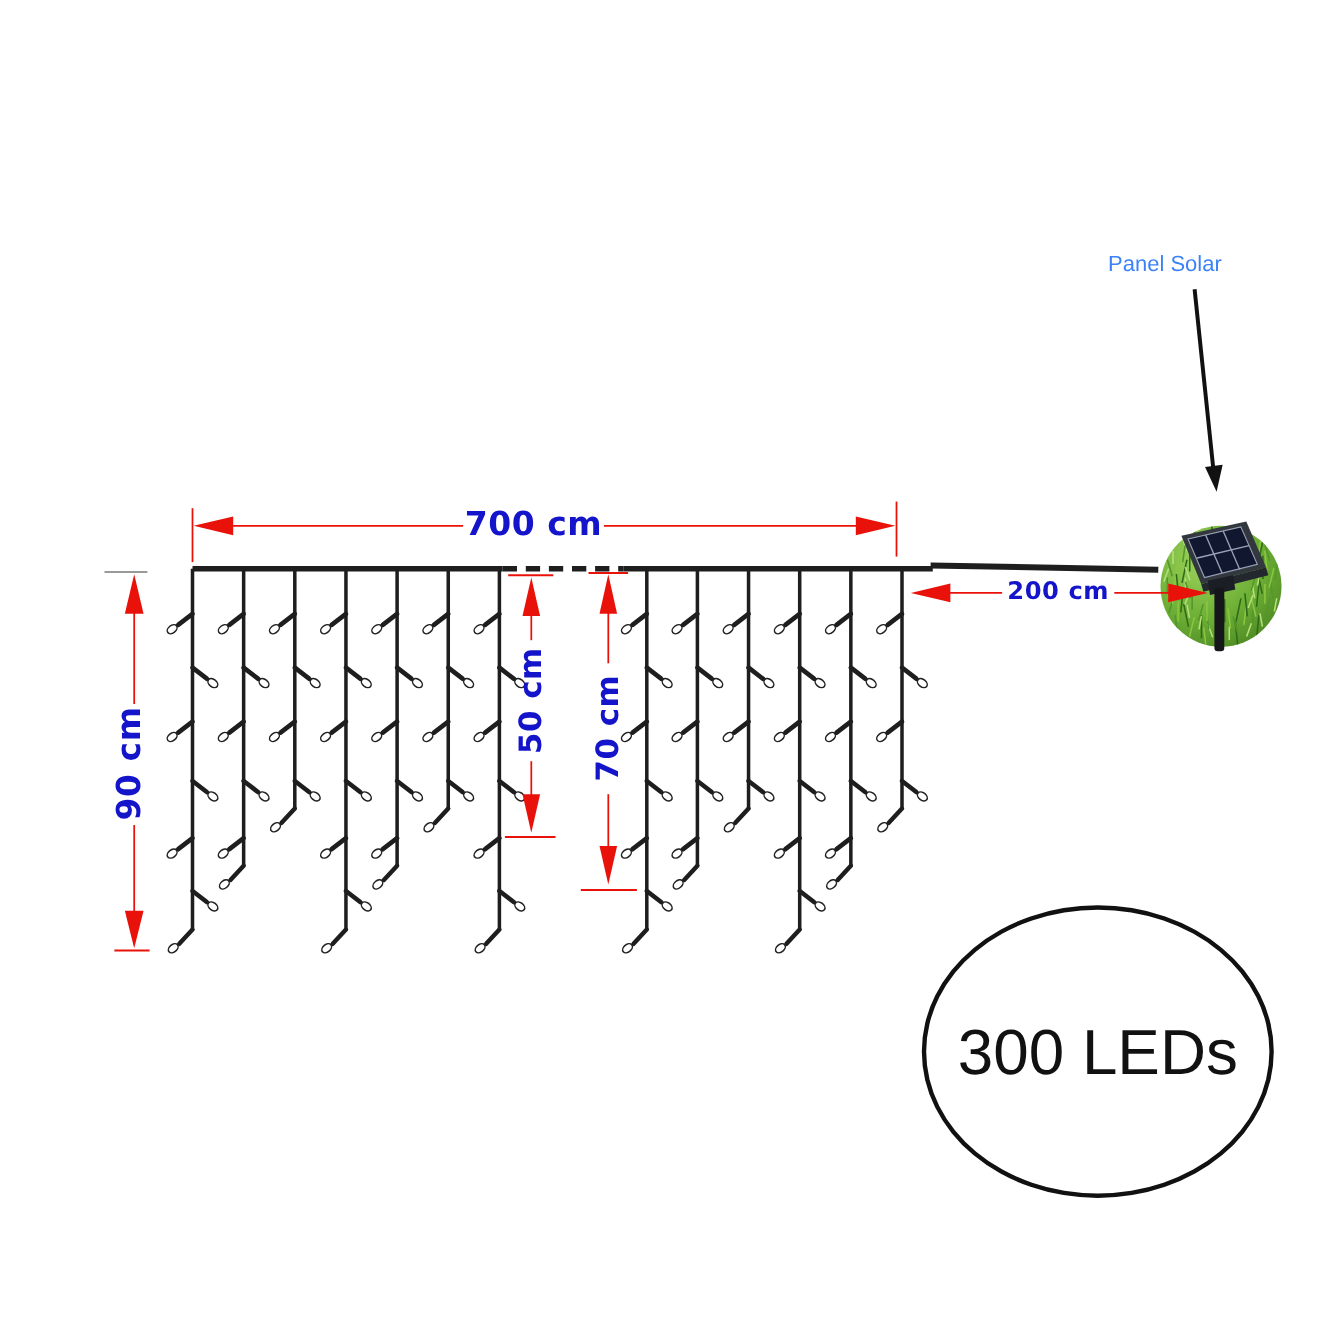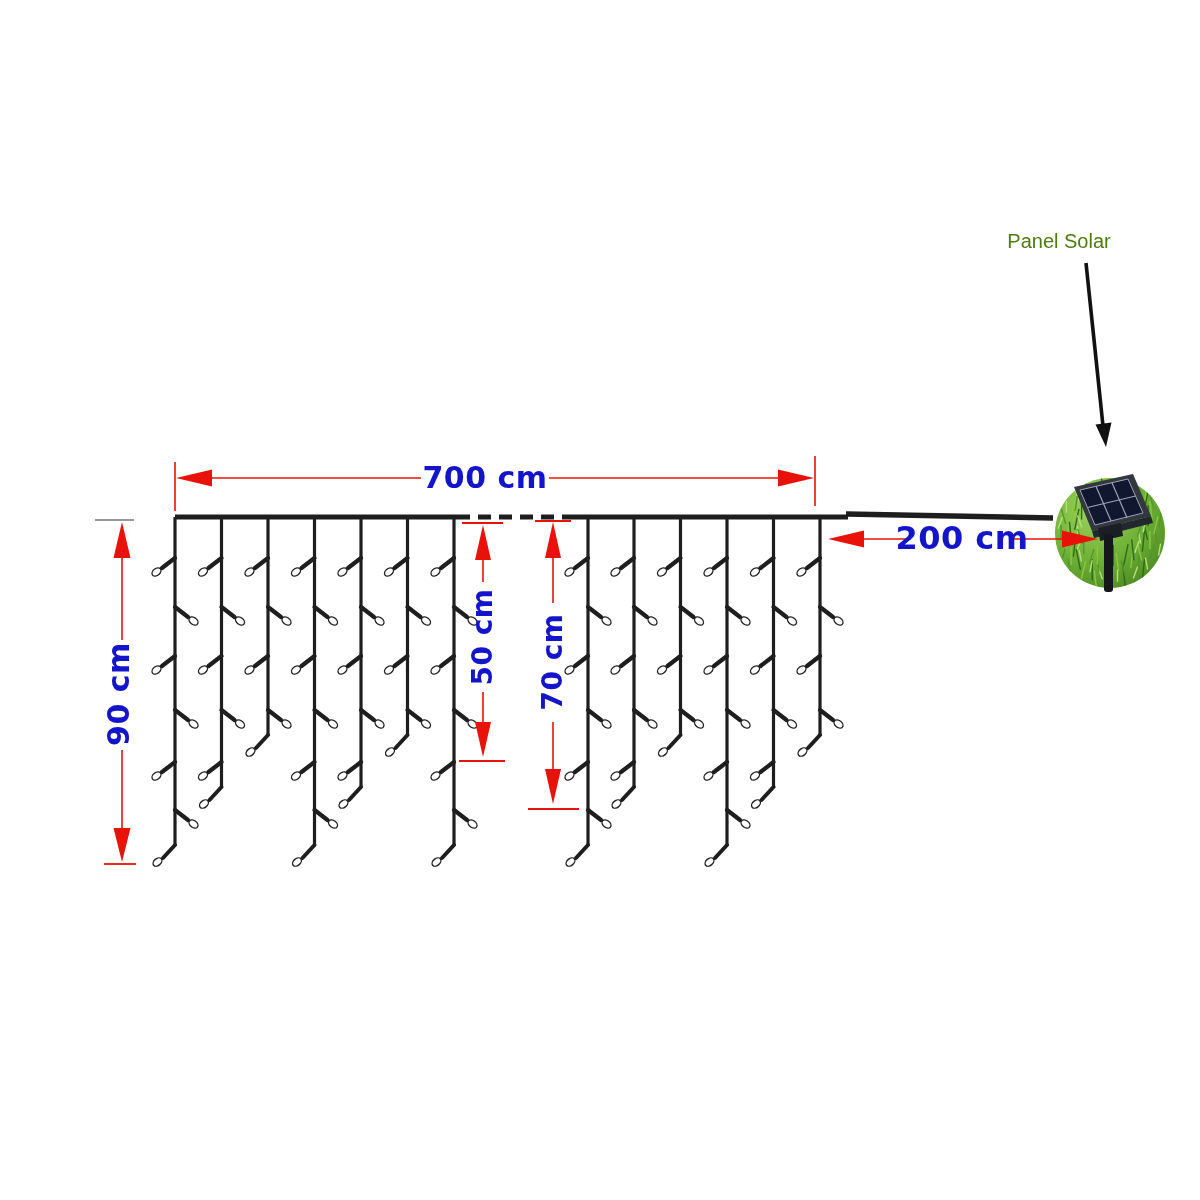--- a/index.html
+++ b/index.html
@@ -9,28 +9,28 @@
   }
   #art{position:absolute;left:0;top:0;}
   .lbl{
     position:absolute;white-space:nowrap;
     font-family:"DejaVu Sans",sans-serif;font-weight:bold;
     color:#1414cb;letter-spacing:.5px;
     transform:translate(-50%,-50%);
   }
   .rot{transform:translate(-50%,-50%) rotate(-90deg);}
   .black-label{
-    font-family:"Liberation Sans",sans-serif;font-weight:400;color:#4d7c0f;
+    font-family:"Liberation Sans",sans-serif;font-weight:400;color:#3b82f6;
     letter-spacing:0;
   }
   #width-label{left:485px;top:477px;font-size:30px;}
   #height-label{left:118px;top:694px;font-size:30px;}
   #drop50-label{left:482px;top:637px;font-size:28px;}
   #drop70-label{left:552px;top:662px;font-size:28px;}
-  #lead-label{left:962px;top:538px;font-size:32px;}
+  #lead-label{left:962px;top:538px;font-size:22px;}
   #panel-label{left:1059px;top:241px;font-size:20px;}
   #led-badge{
     position:absolute;left:838px;top:823px;width:320px;height:266px;
     box-sizing:border-box;border:4px solid #111;border-radius:50%;
     background:#fff;display:flex;align-items:center;justify-content:center;
   }
   #led-badge span{
     font-family:"Liberation Sans",sans-serif;font-size:58px;color:#111;
   }
 </style>
@@ -561,13 +561,16 @@
       </g>
     </svg>
 
   <div id="width-label" class="lbl" style="color: rgb(20, 20, 203); text-align: center;">700 cm</div>
   <div id="height-label" class="lbl rot" style="color: rgb(20, 20, 203);">90 cm</div>
   <div id="drop50-label" class="lbl rot" style="color: rgb(20, 20, 203);">50 cm</div>
   <div id="drop70-label" class="lbl rot" style="color: rgb(20, 20, 203);">70 cm</div>
   <div id="lead-label" class="lbl" style="color: rgb(20, 20, 203);">200 cm</div>
   <div id="panel-label" class="lbl black-label">Panel Solar</div>
 
+  <div id="led-badge">
+    <span>300 LEDs</span>
+  </div>
 </div>
 
 </body></html>

